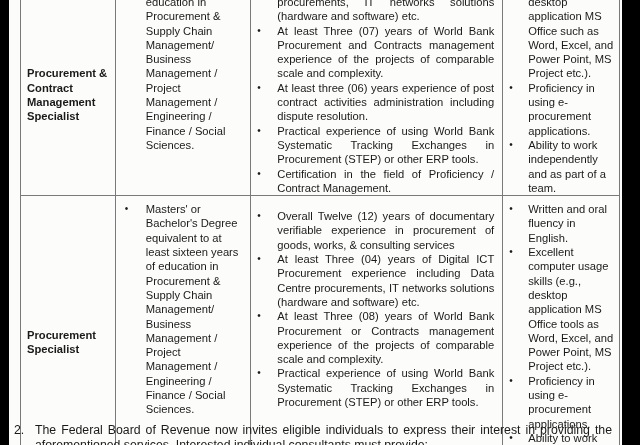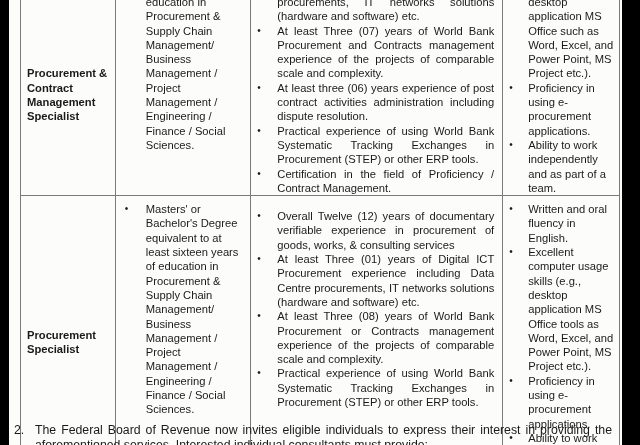--- a/index.html
+++ b/index.html
@@ -68,21 +68,21 @@
     <tr class="row2">
       <td class="c1">Procurement Specialist</td>
       <td class="c2">
         <ul>
           <li><span class="dot">•</span><span>Masters' or Bachelor's Degree equivalent to at least sixteen years of education in Procurement &amp; Supply Chain Management/ Business Management / Project Management / Engineering / Finance / Social Sciences.</span></li>
         </ul>
       </td>
       <td class="c3">
         <ul>
           <li><span class="dot">•</span><span>Overall Twelve (12) years of documentary verifiable experience in procurement of goods, works, &amp; consulting services</span></li>
-          <li><span class="dot">•</span><span>At least Three (01) years of Digital ICT Procurement experience including Data Centre procurements, IT networks solutions (hardware and software) etc.</span></li>
+          <li><span class="dot">•</span><span>At least Three (04) years of Digital ICT Procurement experience including Data Centre procurements, IT networks solutions (hardware and software) etc.</span></li>
           <li><span class="dot">•</span><span>At least Three (08) years of World Bank Procurement or Contracts management experience of the projects of comparable scale and complexity.</span></li>
           <li><span class="dot">•</span><span>Practical experience of using World Bank Systematic Tracking Exchanges in Procurement (STEP) or other ERP tools.</span></li>
         </ul>
       </td>
       <td class="c4">
         <ul>
           <li><span class="dot">•</span><span>Written and oral fluency in English.</span></li>
           <li><span class="dot">•</span><span>Excellent computer usage skills (e.g., desktop application MS Office tools as Word, Excel, and Power Point, MS Project etc.).</span></li>
           <li><span class="dot">•</span><span>Proficiency in using e-procurement applications.</span></li>
           <li><span class="dot">•</span><span>Ability to work independently and as part of a team.</span></li>

